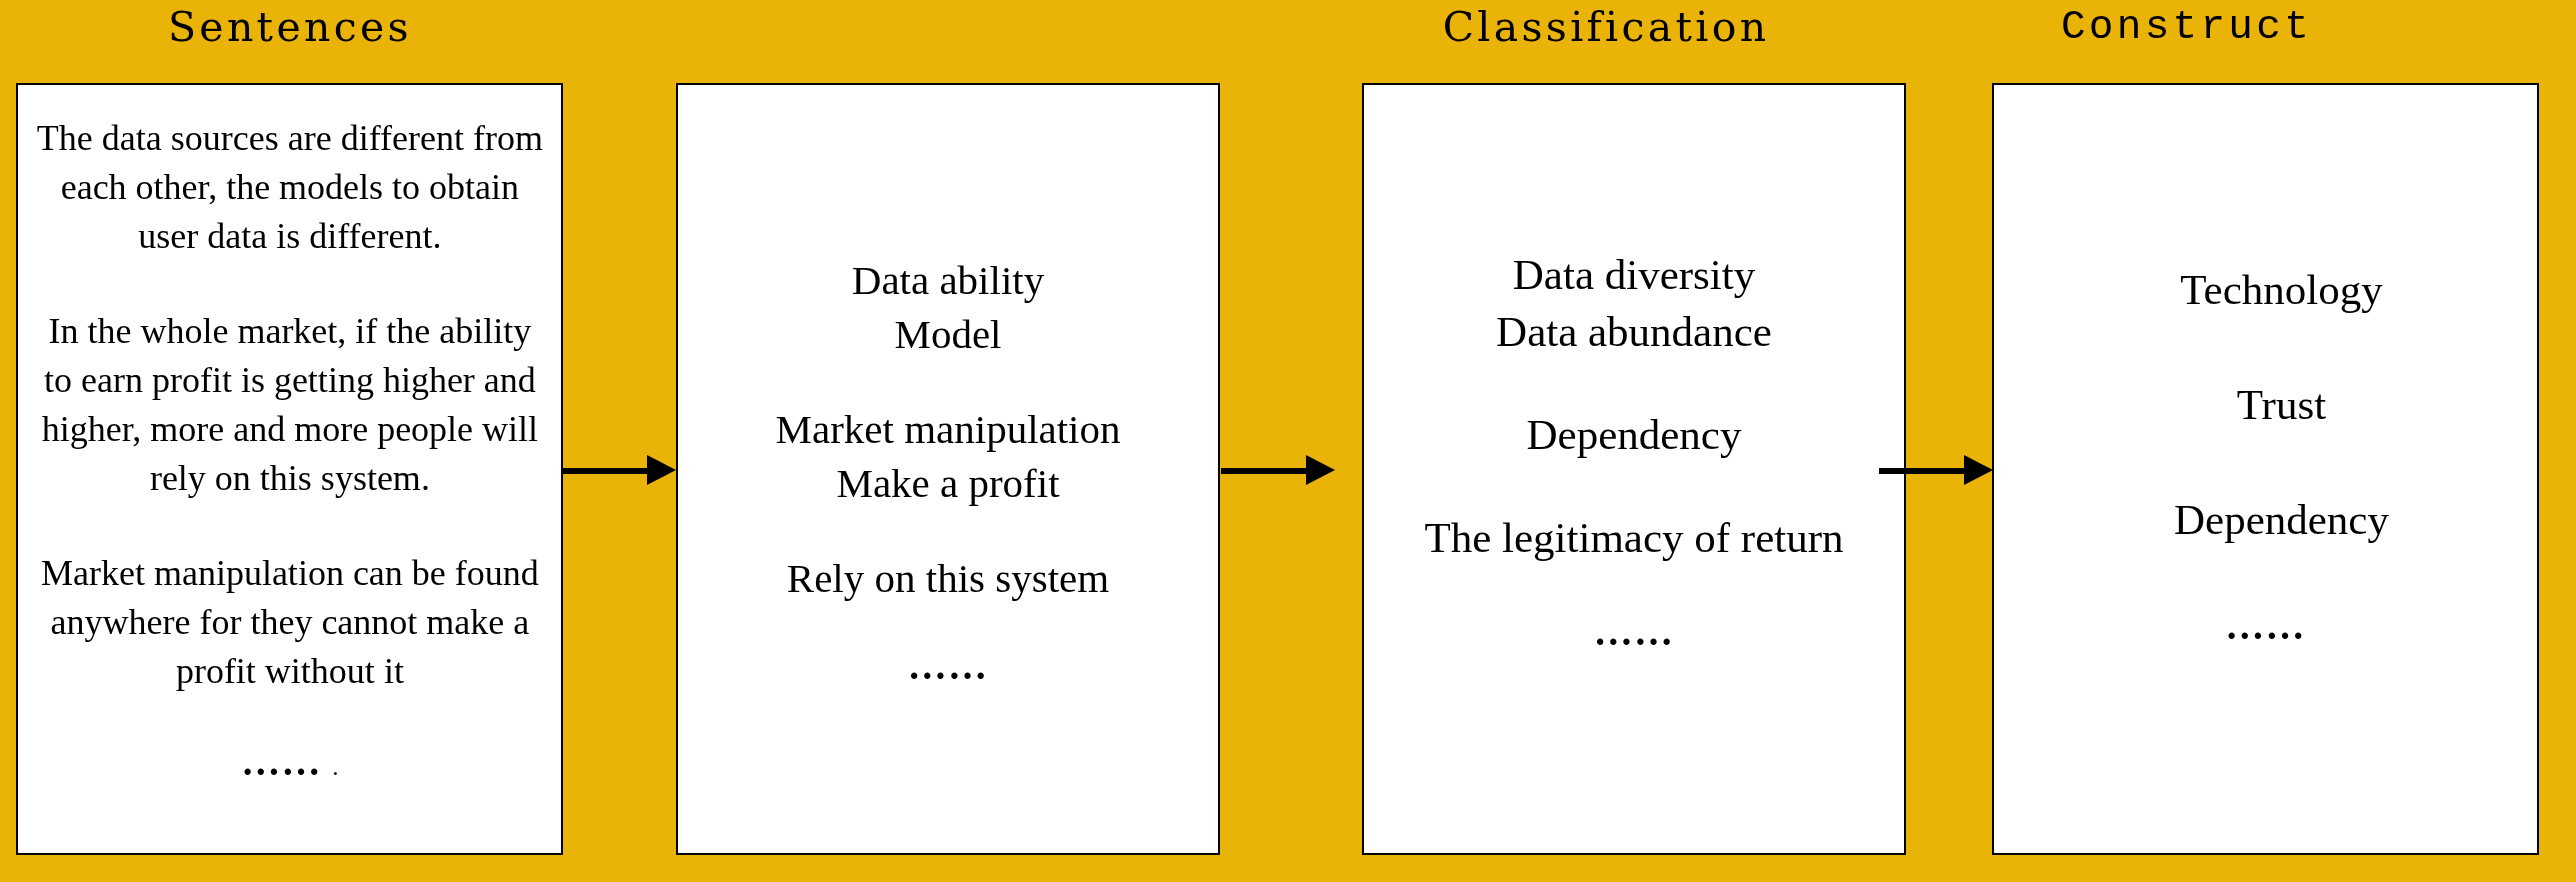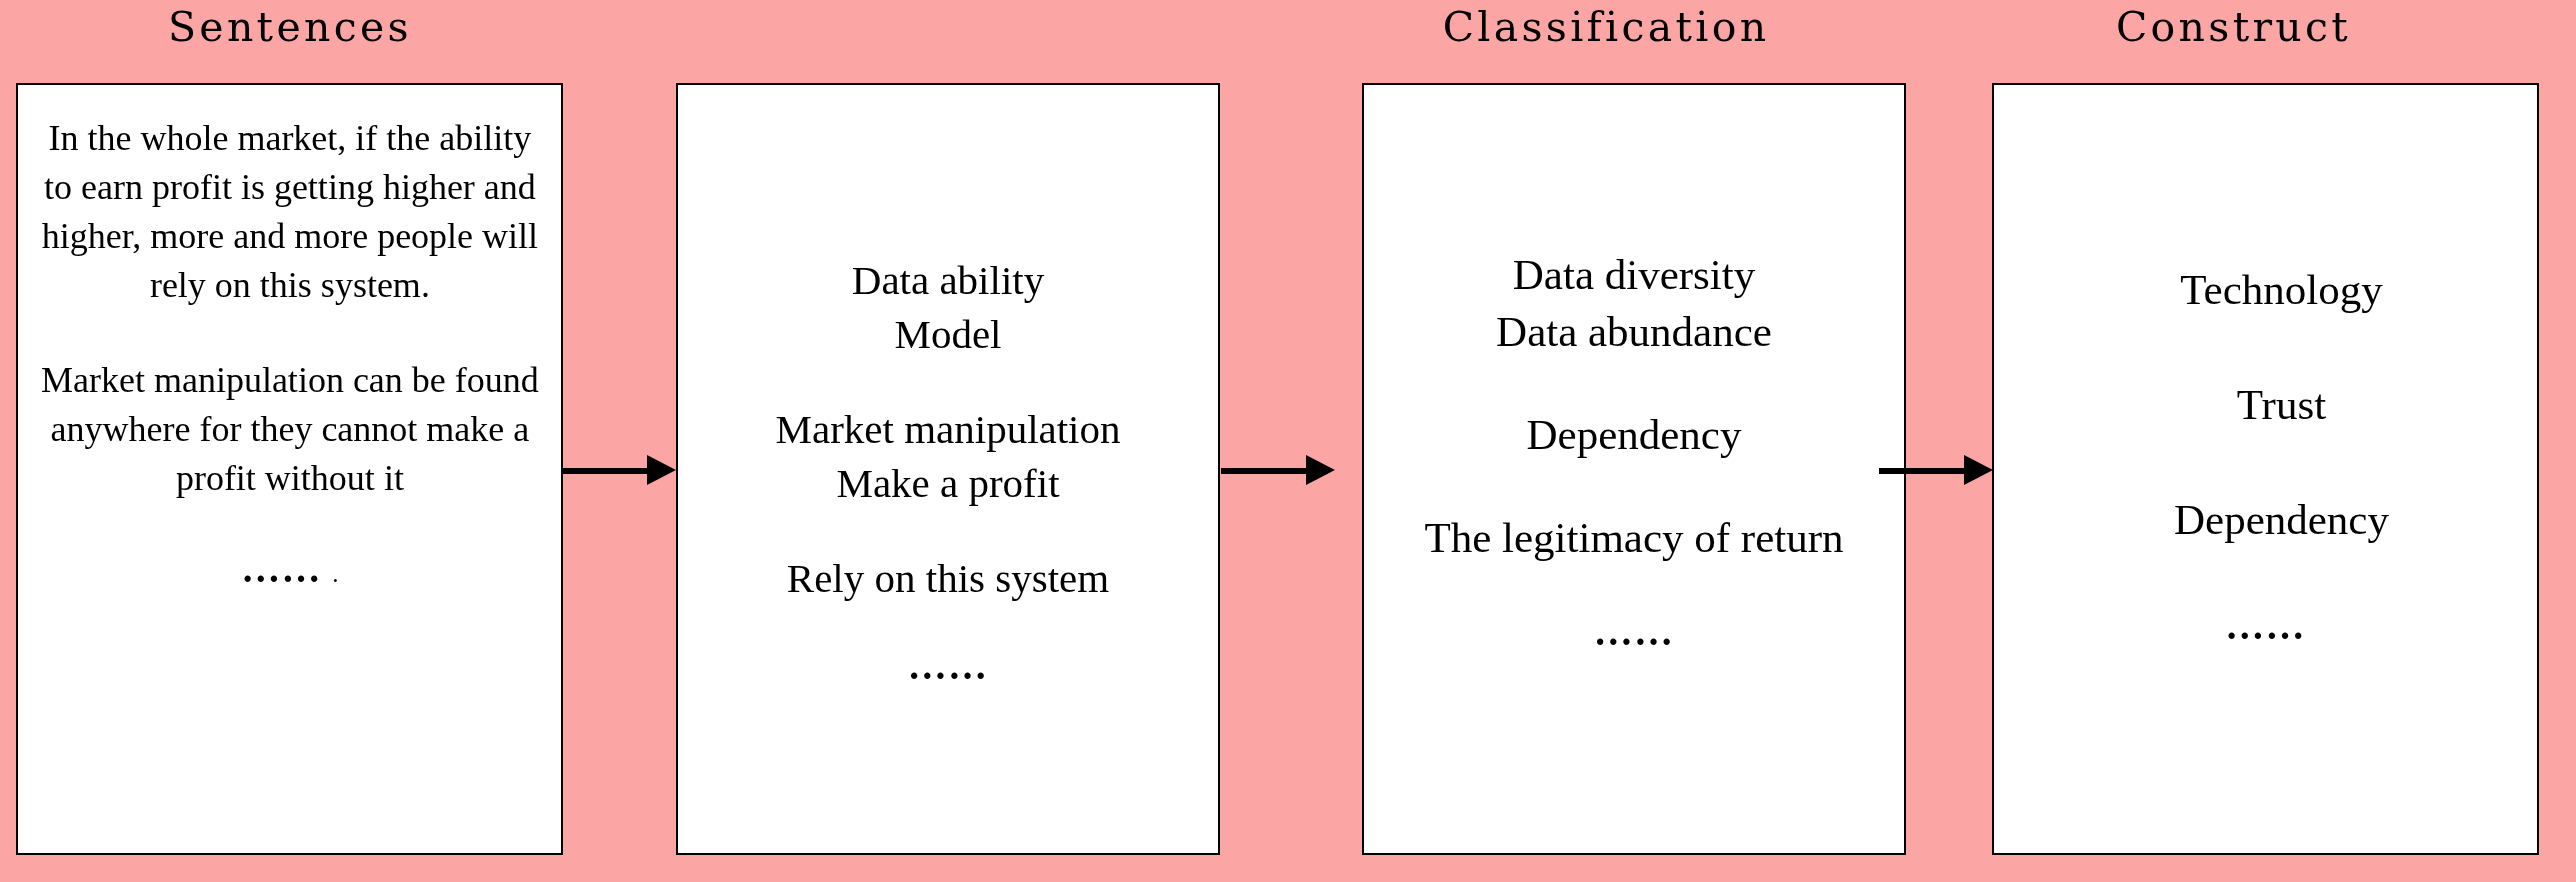--- a/index.html
+++ b/index.html
@@ -12,21 +12,21 @@
     height: 882px;
     font-family: "Liberation Serif", "DejaVu Serif", serif;
     color: #000000;
     overflow: hidden;
   }
 
   #stage {
     position: relative;
     width: 2576px;
     height: 882px;
-    background: #fca5a5;
+    background: #eab308;
   }
 
   
   .col-header {
     position: absolute;
     top: 0px;
     height: 66px;
     line-height: 55px;
     text-align: center;
     font-family: "DejaVu Serif", "Liberation Serif", serif;
@@ -132,20 +132,21 @@
 </style>
 </head>
 <body>
 
 <div id="stage">
 
   <div class="col-header" style="left:16.4px; width:547px;">Sentences</div>
 
   <div class="stage-box" style="left:16.4px; width:547px;">
     <div class="box-body sentences-body">
+      <p class="para">The data sources are different from each other, the models to obtain user data is different.</p>
       <p class="para">In the whole market, if the ability to earn profit is getting higher and higher, more and more people will rely on this system.</p>
       <p class="para">Market manipulation can be found anywhere for they cannot make a profit without it</p>
       <span class="ellipsis"><span>……</span><span class="ellipsis-tail">.</span></span>
     </div>
   </div>
 
   <div class="arrow" style="left:563px; width:113px;">
     <div class="shaft" style="width:87px;"></div>
     <div class="head" style="left:84px;"></div>
   </div>
@@ -189,21 +190,21 @@
       </div>
       <span class="ellipsis">……</span>
     </div>
   </div>
 
   <div class="arrow" style="left:1879px; width:114px;">
     <div class="shaft" style="width:88px;"></div>
     <div class="head" style="left:85px;"></div>
   </div>
 
-  <div class="col-header" style="left:1960px; width:547px;">Construct</div>
+  <div class="col-header" style="left:1913px; width:547px;font-family:Liberation Mono, monospace;">Construct</div>
 
   <div class="stage-box" style="left:1992px; width:547px;">
     <div class="box-body keywords-body construct-body">
       <div class="group">
         <span class="kw-line">Technology</span>
       </div>
       <div class="group">
         <span class="kw-line">Trust</span>
       </div>
       <div class="group">

